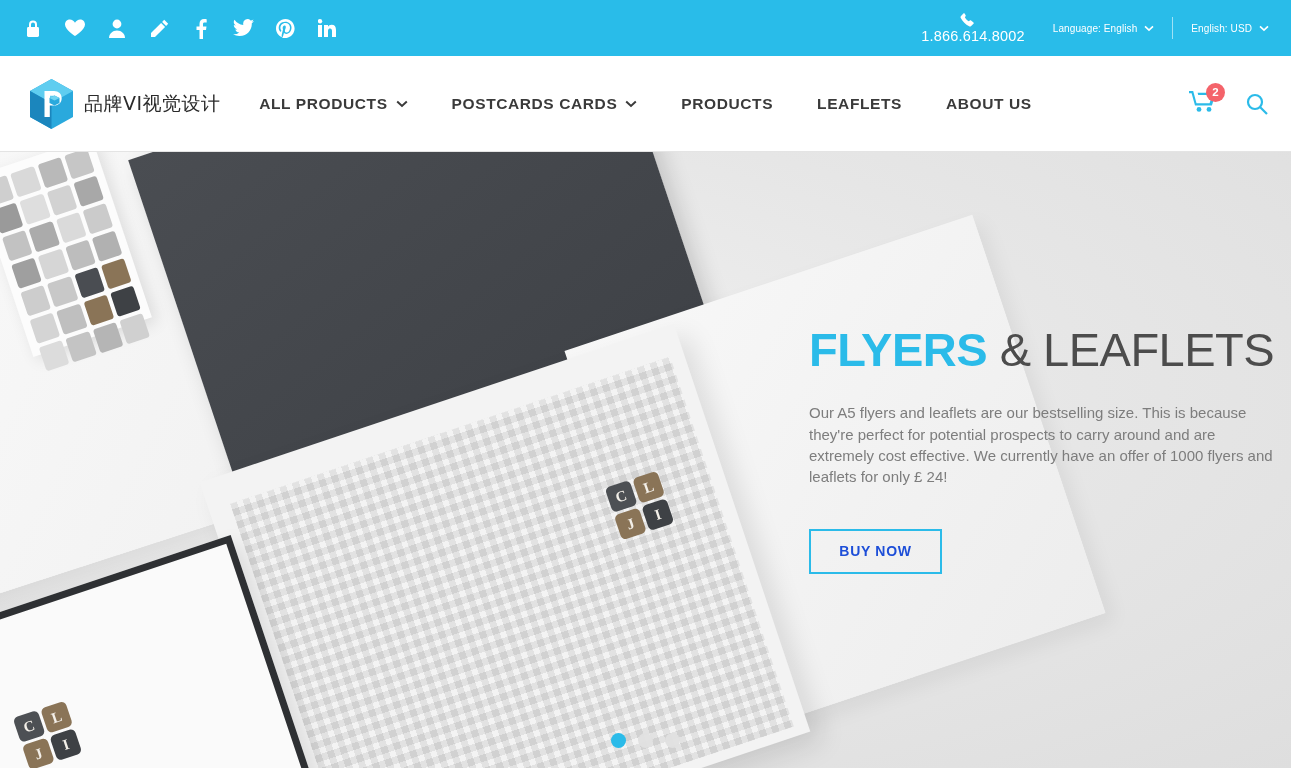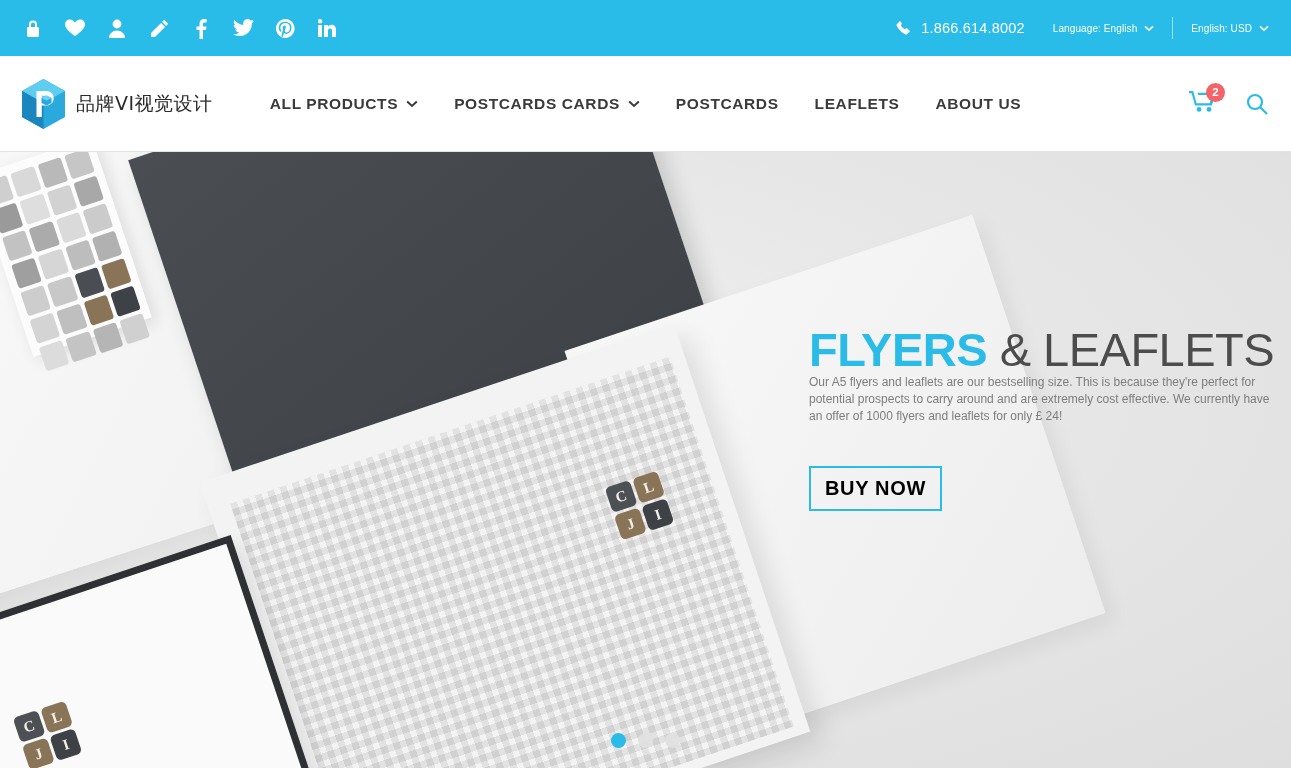--- a/index.html
+++ b/index.html
@@ -21,54 +21,54 @@
   .social-item{
     width:42px; height:40px;
     display:flex; align-items:center; justify-content:center;
     cursor:pointer;
   }
   .social-item svg{ display:block; }
   .topbar-right{
     position:absolute; right:22px; top:0; height:56px;
     display:flex; align-items:center; color:#ffffff;
   }
-  .phone-block{ display:flex; align-items:center; margin-right:28px; }
+  .phone-block{ display:flex; align-items:center; margin-right:28px;flex-direction:column; }
   .phone-icon{ margin-right:10px; display:flex; }
   .phone-num{ font-size:14.5px; letter-spacing:.2px; }
   .lang-block, .cur-block{
     font-size:10px; display:flex; align-items:center; cursor:pointer;
     letter-spacing:.1px;
   }
   .lang-block{ padding-right:18px; }
   .vbar{ width:1px; height:22px; background:rgba(255,255,255,.55); margin-right:18px;}
   .caret{ margin-left:7px; display:inline-block; }
 
   
   .header{
     height:96px; width:100%;
     background:#fff;
     display:flex; align-items:center;
     position:relative;
     border-bottom:1px solid #e4e4e4;
   }
-  .logo-wrap{ display:flex; align-items:center; padding-left:20px; }
+  .logo-wrap{ display:flex; align-items:center; padding-left:28px; }
   .logo-mark{ width:47px; height:52px; flex:none; }
   .logo-text{
     margin-left:9px;
     font-size:19px;
     color:#2b2b2b;
     font-family:"DejaVu Sans", sans-serif;
     letter-spacing:.5px;
     white-space:nowrap;
   }
 
   .mainnav{
     position:absolute; left:0; right:0;
     display:flex; justify-content:center; align-items:center;
-    gap:4px;
+    gap:12px;
     pointer-events:none;
   }
   .nav-item{
     pointer-events:auto;
     font-size:15.5px; font-weight:bold;
     color:#3a3a3a;
     letter-spacing:.6px;
     padding:0 16px;
     display:flex; align-items:center;
     cursor:pointer;
@@ -194,31 +194,32 @@
   }
   .hero-title{
     font-size:47px; line-height:1.05;
     font-weight:300; color:#4c4c4c;
     letter-spacing:-.5px;
     white-space:nowrap;
     font-family:"Liberation Sans", sans-serif;
   }
   .hero-title .hl{ color:#2bbbe9; font-weight:bold; }
   .hero-desc{
-    font-size:12px; line-height:1.42;
+    margin-top:28px;
+    font-size:15px; line-height:1.42;
     color:#7d7d7d;
     font-family:"Liberation Sans", sans-serif;
   }
   .buy-btn{
     margin-top:41px;
     display:inline-flex; align-items:center; justify-content:center;
     width:133px; height:45px;
     border:2px solid #2bbbe9;
-    color:#000000; font-weight:bold;
-    font-size:20px; letter-spacing:.7px;
+    color:#1d4ed8; font-weight:bold;
+    font-size:14px; letter-spacing:.7px;
     background:transparent;
     cursor:pointer;
     font-family:"Liberation Sans", sans-serif;
   }
 
   
   .dots{
     position:absolute; left:0; right:0; bottom:20px;
     display:flex; justify-content:center; gap:12px;
     z-index:40;
@@ -355,21 +356,21 @@
     <div class="nav-item">
       <span>POSTCARDS CARDS</span>
       <span class="navcaret">
         <svg width="12" height="8" viewBox="0 0 12 8" fill="none" stroke="#3a3a3a" stroke-width="2">
           <path d="M1.2 1.6 6 6 10.8 1.6"></path>
         </svg>
       </span>
     </div>
 
     <div class="nav-item">
-      <span>POSTCARDS</span>
+      <span>PRODUCTS</span>
     </div>
 
     <div class="nav-item">
       <span>LEAFLETS</span>
     </div>
 
     <div class="nav-item">
       <span>ABOUT US</span>
     </div>
   </nav>

